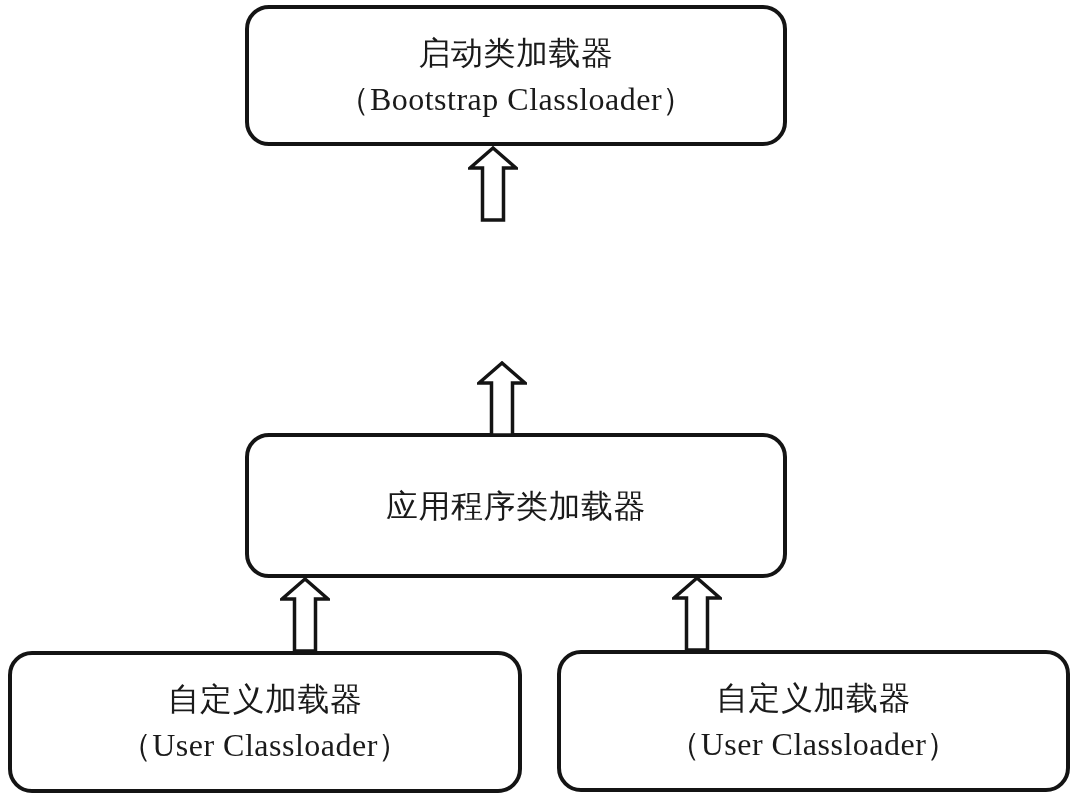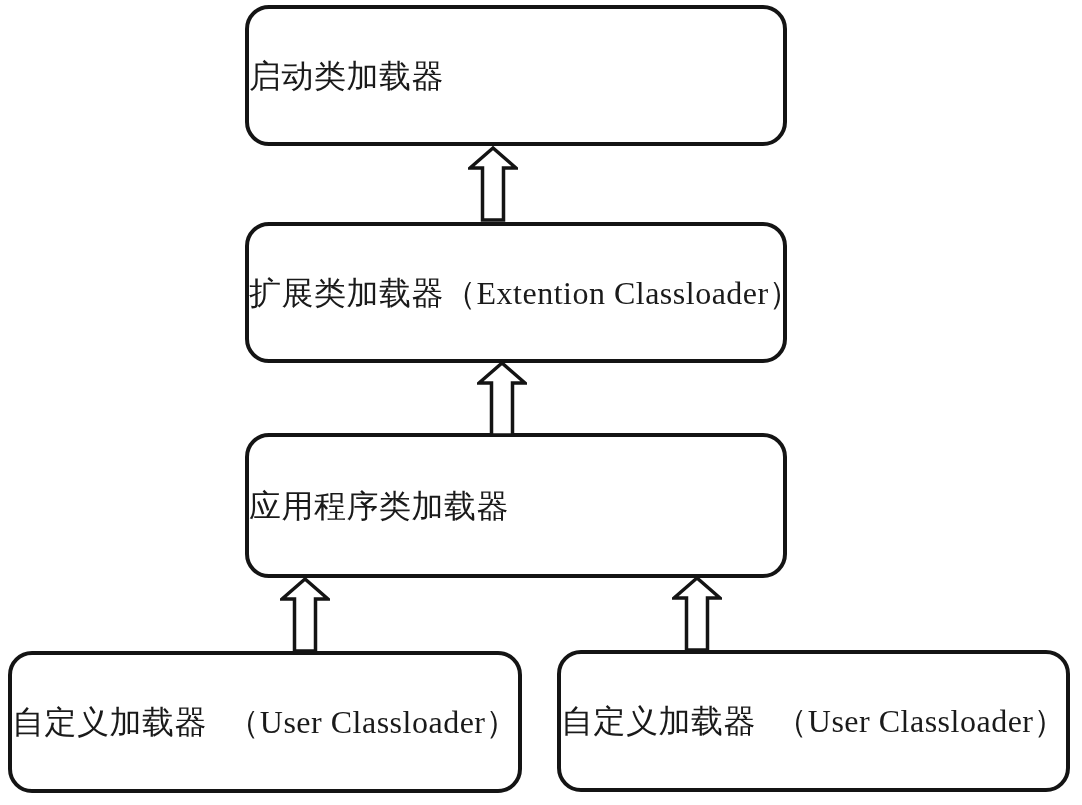--- a/index.html
+++ b/index.html
@@ -15,23 +15,23 @@
     font-family: "Liberation Serif", "DejaVu Serif", serif;
     overflow: hidden;
   }
   .node {
     position: absolute;
     box-sizing: border-box;
     border: 4px solid var(--line, #141414);
     border-radius: 24px;
     background: var(--bg, #ffffff);
     display: flex;
-    flex-direction: row;
+    flex-direction: column;
     align-items: center;
-    justify-content: space-between;
+    justify-content: center;
     text-align: center;
     color: var(--ink, #1a1a1a);
     font-size: 32px;
     line-height: 46px;
     letter-spacing: 0.5px;
   }
   .node .line1 { white-space: nowrap; }
   .node .line2 { white-space: nowrap; }
 
   #box-bootstrap   { left: 245px; top: 5px;   width: 542px; height: 141px; }
@@ -58,26 +58,23 @@
     stroke-linejoin: miter;
   }
 </style>
 </head>
 <body>
 
 <div class="canvas">
 
   <div class="node" id="box-bootstrap">
     <div class="line1">启动类加载器</div>
+    <div class="line2">（Bootstrap Classloader）</div>
   </div>
 
-  <div class="node" id="box-extension">
-    <div class="line1">扩展类加载器</div>
-    <div class="line2">（Extention Classloader）</div>
-  </div>
 
   <div class="node" id="box-application">
     <div class="line1">应用程序类加载器</div>
   </div>
 
   <div class="node" id="box-user-left">
     <div class="line1">自定义加载器</div>
     <div class="line2">（User Classloader）</div>
   </div>
 

